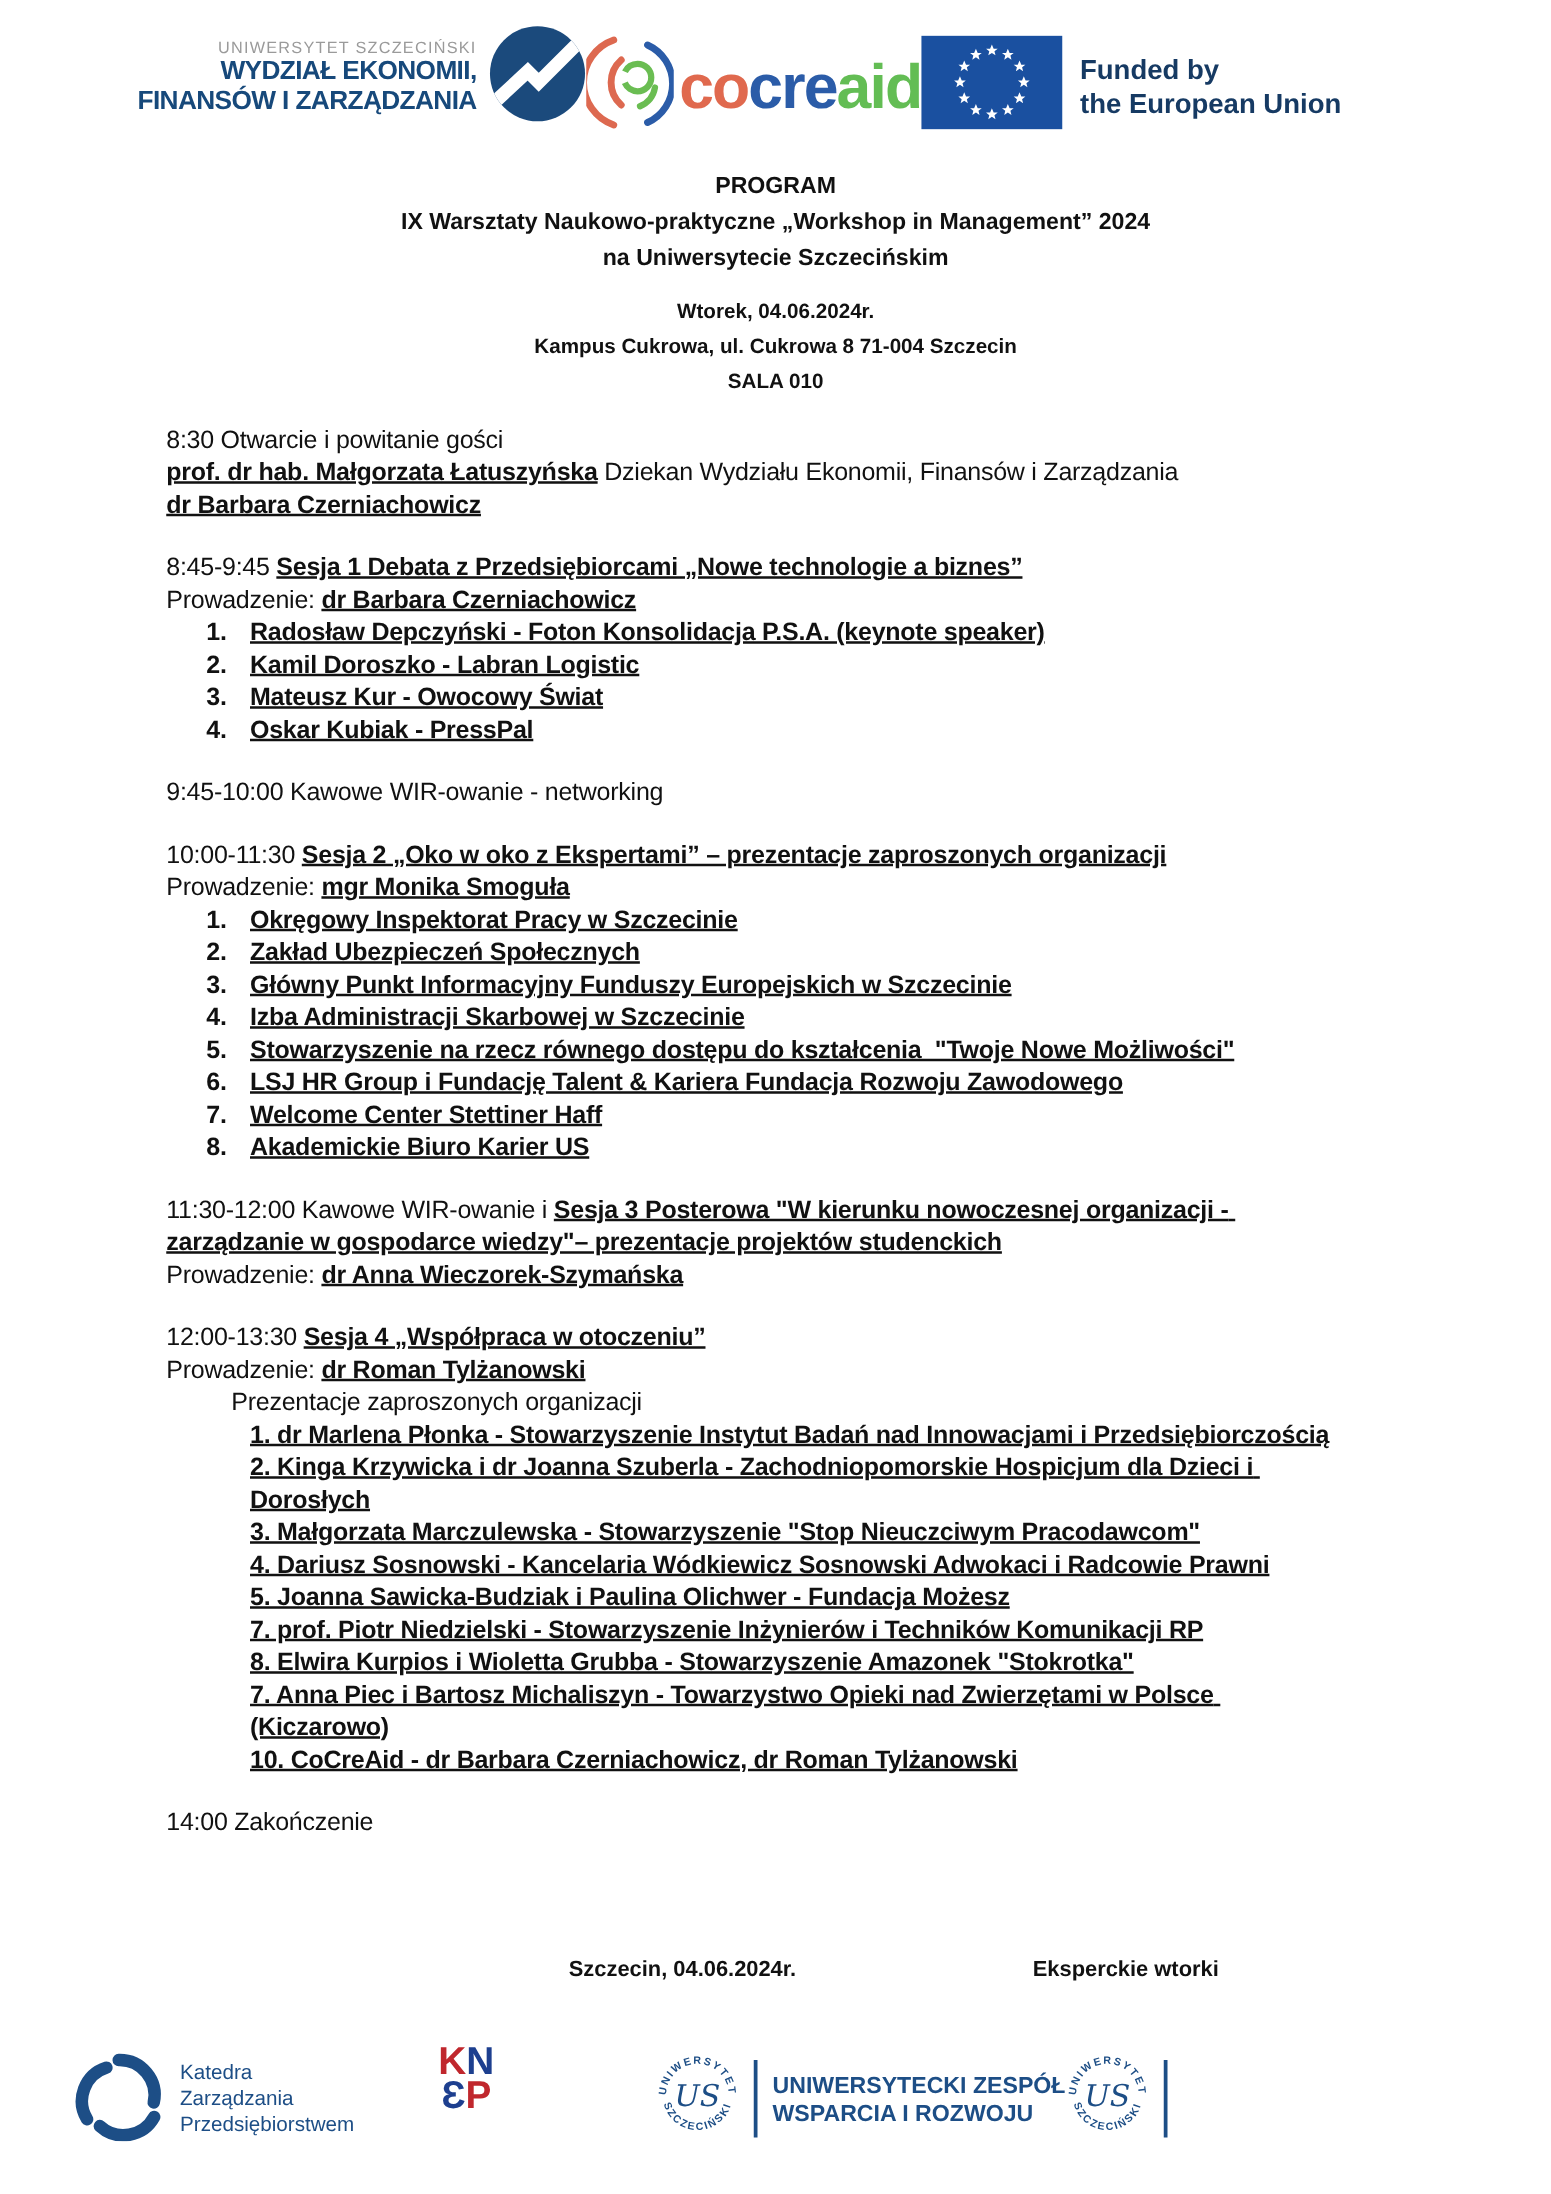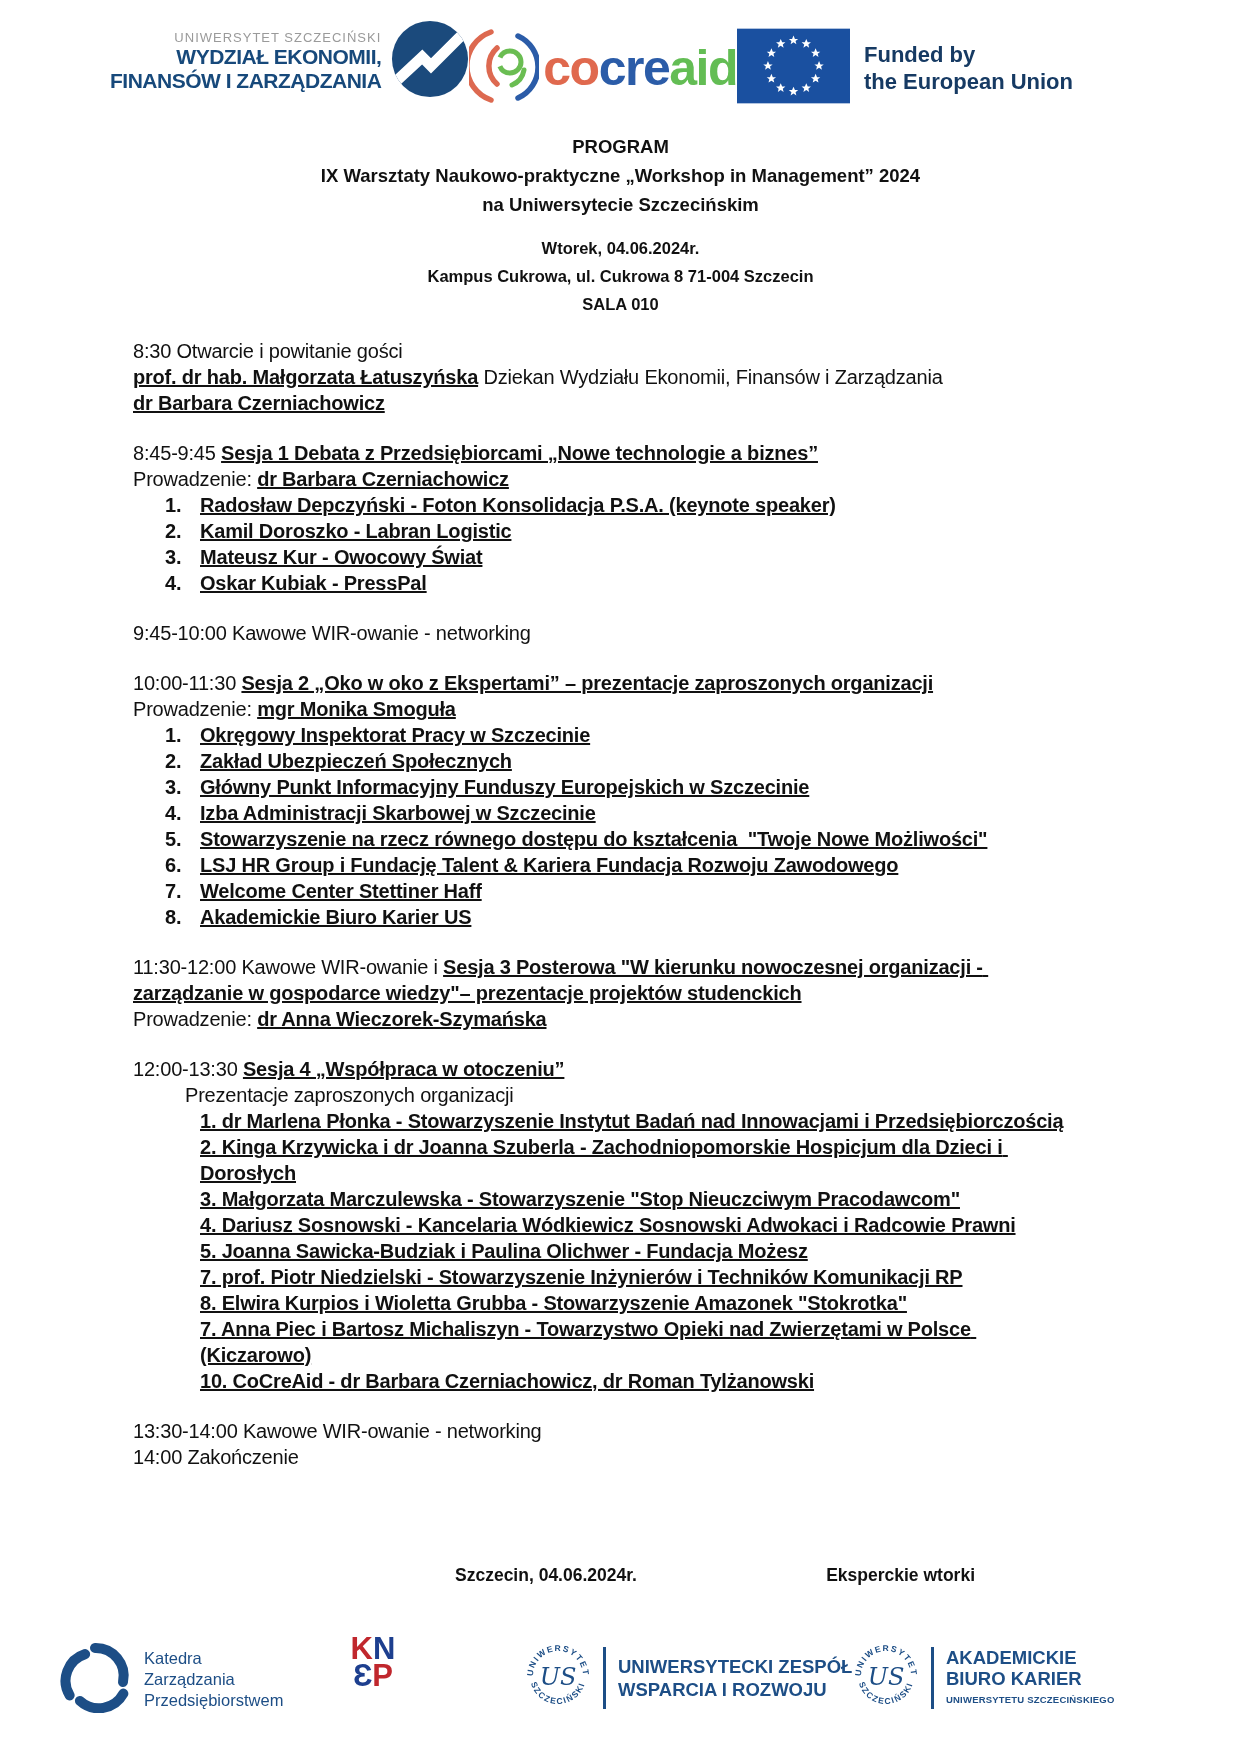--- a/index.html
+++ b/index.html
@@ -150,32 +150,32 @@
     <p class="ln ind1"><span class="num">4.</span><b>Izba Administracji Skarbowej w Szczecinie</b></p>
     <p class="ln ind1"><span class="num">5.</span><b>Stowarzyszenie na rzecz równego dostępu do kształcenia  "Twoje Nowe Możliwości"</b></p>
     <p class="ln ind1"><span class="num">6.</span><b>LSJ HR Group i Fundację Talent &amp; Kariera Fundacja Rozwoju Zawodowego</b></p>
     <p class="ln ind1"><span class="num">7.</span><b>Welcome Center Stettiner Haff</b></p>
     <p class="ln ind1"><span class="num">8.</span><b>Akademickie Biuro Karier US</b></p>
     <p class="ln gap"></p>
     <p class="ln"><span>11:30-12:00 Kawowe WIR-owanie i </span><b>Sesja 3 Posterowa "W kierunku nowoczesnej organizacji - zarządzanie w gospodarce wiedzy"– prezentacje projektów studenckich</b></p>
     <p class="ln"><span>Prowadzenie: </span><b>dr Anna Wieczorek-Szymańska</b></p>
     <p class="ln gap"></p>
     <p class="ln"><span>12:00-13:30 </span><b>Sesja 4 „Współpraca w otoczeniu”</b></p>
+    <p class="ln"><span>Prowadzenie: </span><b>dr Roman Tylżanowski</b></p>
     <p class="ln ind2"><span>Prezentacje zaproszonych organizacji</span></p>
     <p class="ln ind3"><b>1. dr Marlena Płonka - Stowarzyszenie Instytut Badań nad Innowacjami i Przedsiębiorczością</b></p>
     <p class="ln ind3"><b>2. Kinga Krzywicka i dr Joanna Szuberla - Zachodniopomorskie Hospicjum dla Dzieci i Dorosłych</b></p>
     <p class="ln ind3"><b>3. Małgorzata Marczulewska - Stowarzyszenie "Stop Nieuczciwym Pracodawcom"</b></p>
     <p class="ln ind3"><b>4. Dariusz Sosnowski - Kancelaria Wódkiewicz Sosnowski Adwokaci i Radcowie Prawni</b></p>
     <p class="ln ind3"><b>5. Joanna Sawicka-Budziak i Paulina Olichwer - Fundacja Możesz</b></p>
     <p class="ln ind3"><b>7. prof. Piotr Niedzielski - Stowarzyszenie Inżynierów i Techników Komunikacji RP</b></p>
     <p class="ln ind3"><b>8. Elwira Kurpios i Wioletta Grubba - Stowarzyszenie Amazonek "Stokrotka"</b></p>
     <p class="ln ind3"><b>7. Anna Piec i Bartosz Michaliszyn - Towarzystwo Opieki nad Zwierzętami w Polsce (Kiczarowo)</b></p>
     <p class="ln ind3"><b>10. CoCreAid - dr Barbara Czerniachowicz, dr Roman Tylżanowski</b></p>
     <p class="ln gap"></p>
-    <p class="ln"><span>13:30-14:00 Kawowe WIR-owanie - networking</span></p>
     <p class="ln"><span>14:00 Zakończenie</span></p>
   </div>
 
 <div class="closing">
   <span class="cl-left">Szczecin, 04.06.2024r.</span>
   <span class="cl-right">Eksperckie wtorki</span>
 </div>
 
 <div class="footer">
 
@@ -236,19 +236,14 @@
         <text font-size="8.5" fill="#1d4e86" letter-spacing="1.5" font-weight="bold">
           <textPath href="#s2t" startOffset="50%" text-anchor="middle">UNIWERSYTET</textPath>
         </text>
         <text font-size="8.5" fill="#1d4e86" letter-spacing="1.5" font-weight="bold">
           <textPath href="#s2b" startOffset="50%" text-anchor="middle">SZCZECIŃSKI</textPath>
         </text>
         <text x="33" y="42" font-size="24" font-style="italic" font-family="DejaVu Serif, serif" fill="#1d4e86" text-anchor="middle">US</text>
       </svg>
     </span>
     <div class="sealbar"></div>
-    <div class="abk-text">
-      <div>AKADEMICKIE</div>
-      <div>BIURO KARIER</div>
-      <div class="abk-small">UNIWERSYTETU SZCZECIŃSKIEGO</div>
-    </div>
   </div>
 </div>
 
 </body></html>

